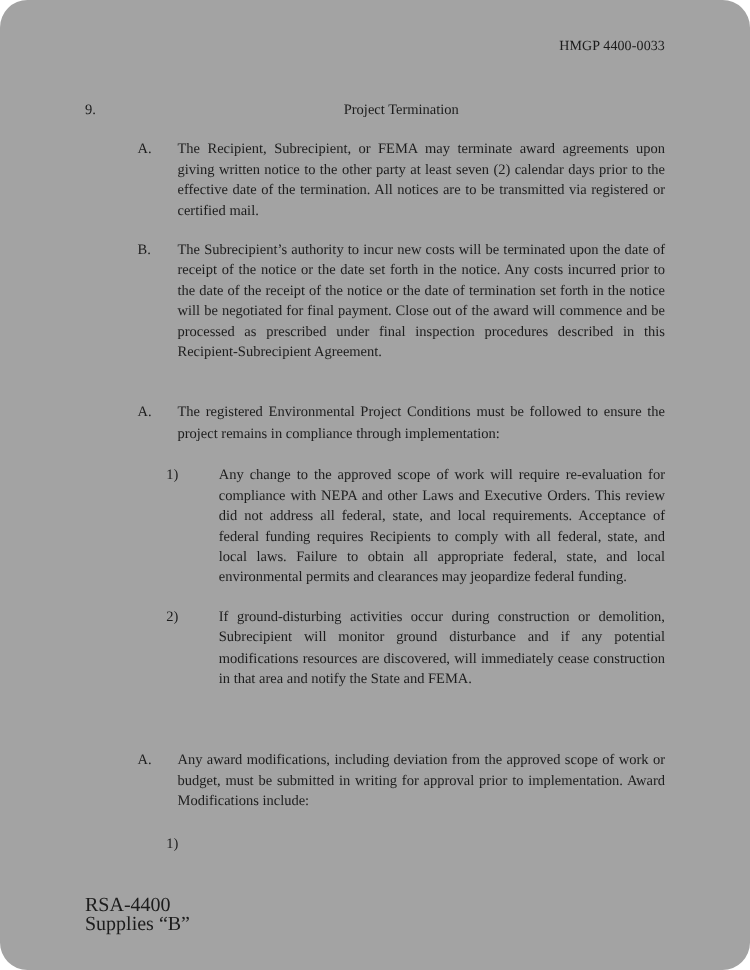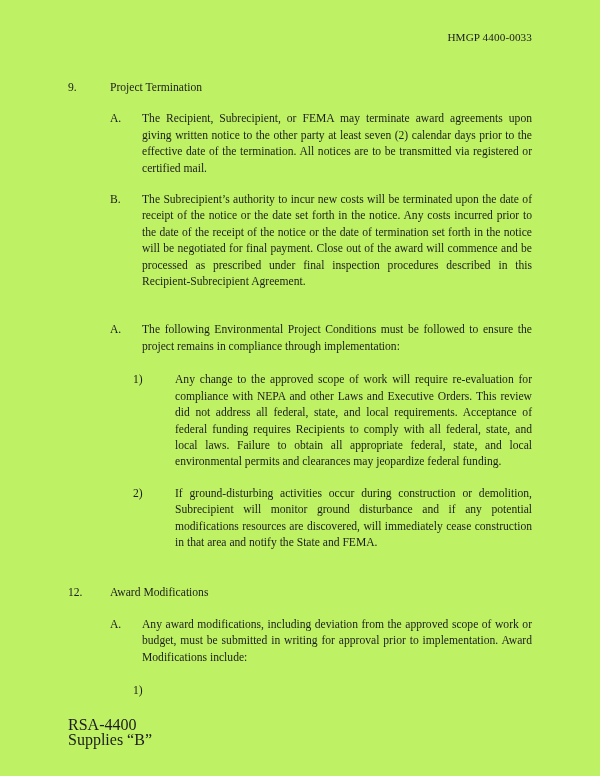--- a/index.html
+++ b/index.html
@@ -9,23 +9,24 @@
     background: #ffffff;
   }
   body {
     font-family: "Liberation Serif", "DejaVu Serif", serif;
     color: #1c1c1c;
   }
   .page {
     position: relative;
     width: 600px;
     height: 776px;
-    background: #bef264;
+    background: #a3a3a3;
     overflow: hidden;
     box-sizing: border-box;
+    border-radius: 22px;
   }
 
   
   .doc-header {
     position: absolute;
     top: 31px;
     left: 68px;
     right: 68px;
     text-align: right;
     font-size: 11.2px;
@@ -55,21 +56,21 @@
   }
 
   .body-text {
     flex: 1 1 auto;
     font-size: 11.6px;
     line-height: 16.4px;
     text-align: justify;
     hyphens: none;
   }
   .body-text.left {
-    text-align: left;
+    text-align: center;
   }
 
   
   .lvl1 > .marker { width: 42px; }
   .lvl1 { margin-bottom: 0; }
 
   
   .lvl2 { margin-left: 42px; }
   .lvl2 > .marker { width: 32px; }
 
@@ -127,21 +128,21 @@
       <span class="body-text">The Subrecipient’s authority to incur new costs will be terminated upon the date of receipt of the notice or the date set forth in the notice. Any costs incurred prior to the date of the receipt of the notice or the date of termination set forth in the notice will be negotiated for final payment. Close out of the award will commence and be processed as prescribed under final inspection procedures described in this Recipient-Subrecipient Agreement.</span>
     </div>
 
     <div class="gap-lg"></div>
 
 
     <div class="gap-md"></div>
 
     <div class="row lvl2">
       <span class="marker">A.</span>
-      <span class="body-text">The following Environmental Project Conditions must be followed to ensure the project remains in compliance through implementation:</span>
+      <span class="body-text">The registered Environmental Project Conditions must be followed to ensure the project remains in compliance through implementation:</span>
     </div>
 
     <div class="gap-lg"></div>
 
     <div class="row lvl3">
       <span class="marker">1)</span>
       <span class="body-text">Any change to the approved scope of work will require re-evaluation for compliance with NEPA and other Laws and Executive Orders. This review did not address all federal, state, and local requirements. Acceptance of federal funding requires Recipients to comply with all federal, state, and local laws. Failure to obtain all appropriate federal, state, and local environmental permits and clearances may jeopardize federal funding.</span>
     </div>
 
     <div class="gap-md"></div>
@@ -149,24 +150,20 @@
     <div class="row lvl3">
       <span class="marker">2)</span>
       <span class="body-text">If ground-disturbing activities occur during construction or demolition, Subrecipient will monitor ground disturbance and if any potential modifications resources are discovered, will immediately cease construction in that area and notify the State and FEMA.</span>
     </div>
 
     <div class="gap-lg"></div>
 
 
     <div class="gap-lg"></div>
 
-    <div class="row lvl1">
-      <span class="marker">12.</span>
-      <span class="body-text left">Award Modifications</span>
-    </div>
 
     <div class="gap-md"></div>
 
     <div class="row lvl2">
       <span class="marker">A.</span>
       <span class="body-text">Any award modifications, including deviation from the approved scope of work or budget, must be submitted in writing for approval prior to implementation. Award Modifications include:</span>
     </div>
 
     <div class="gap-lg"></div>
 

